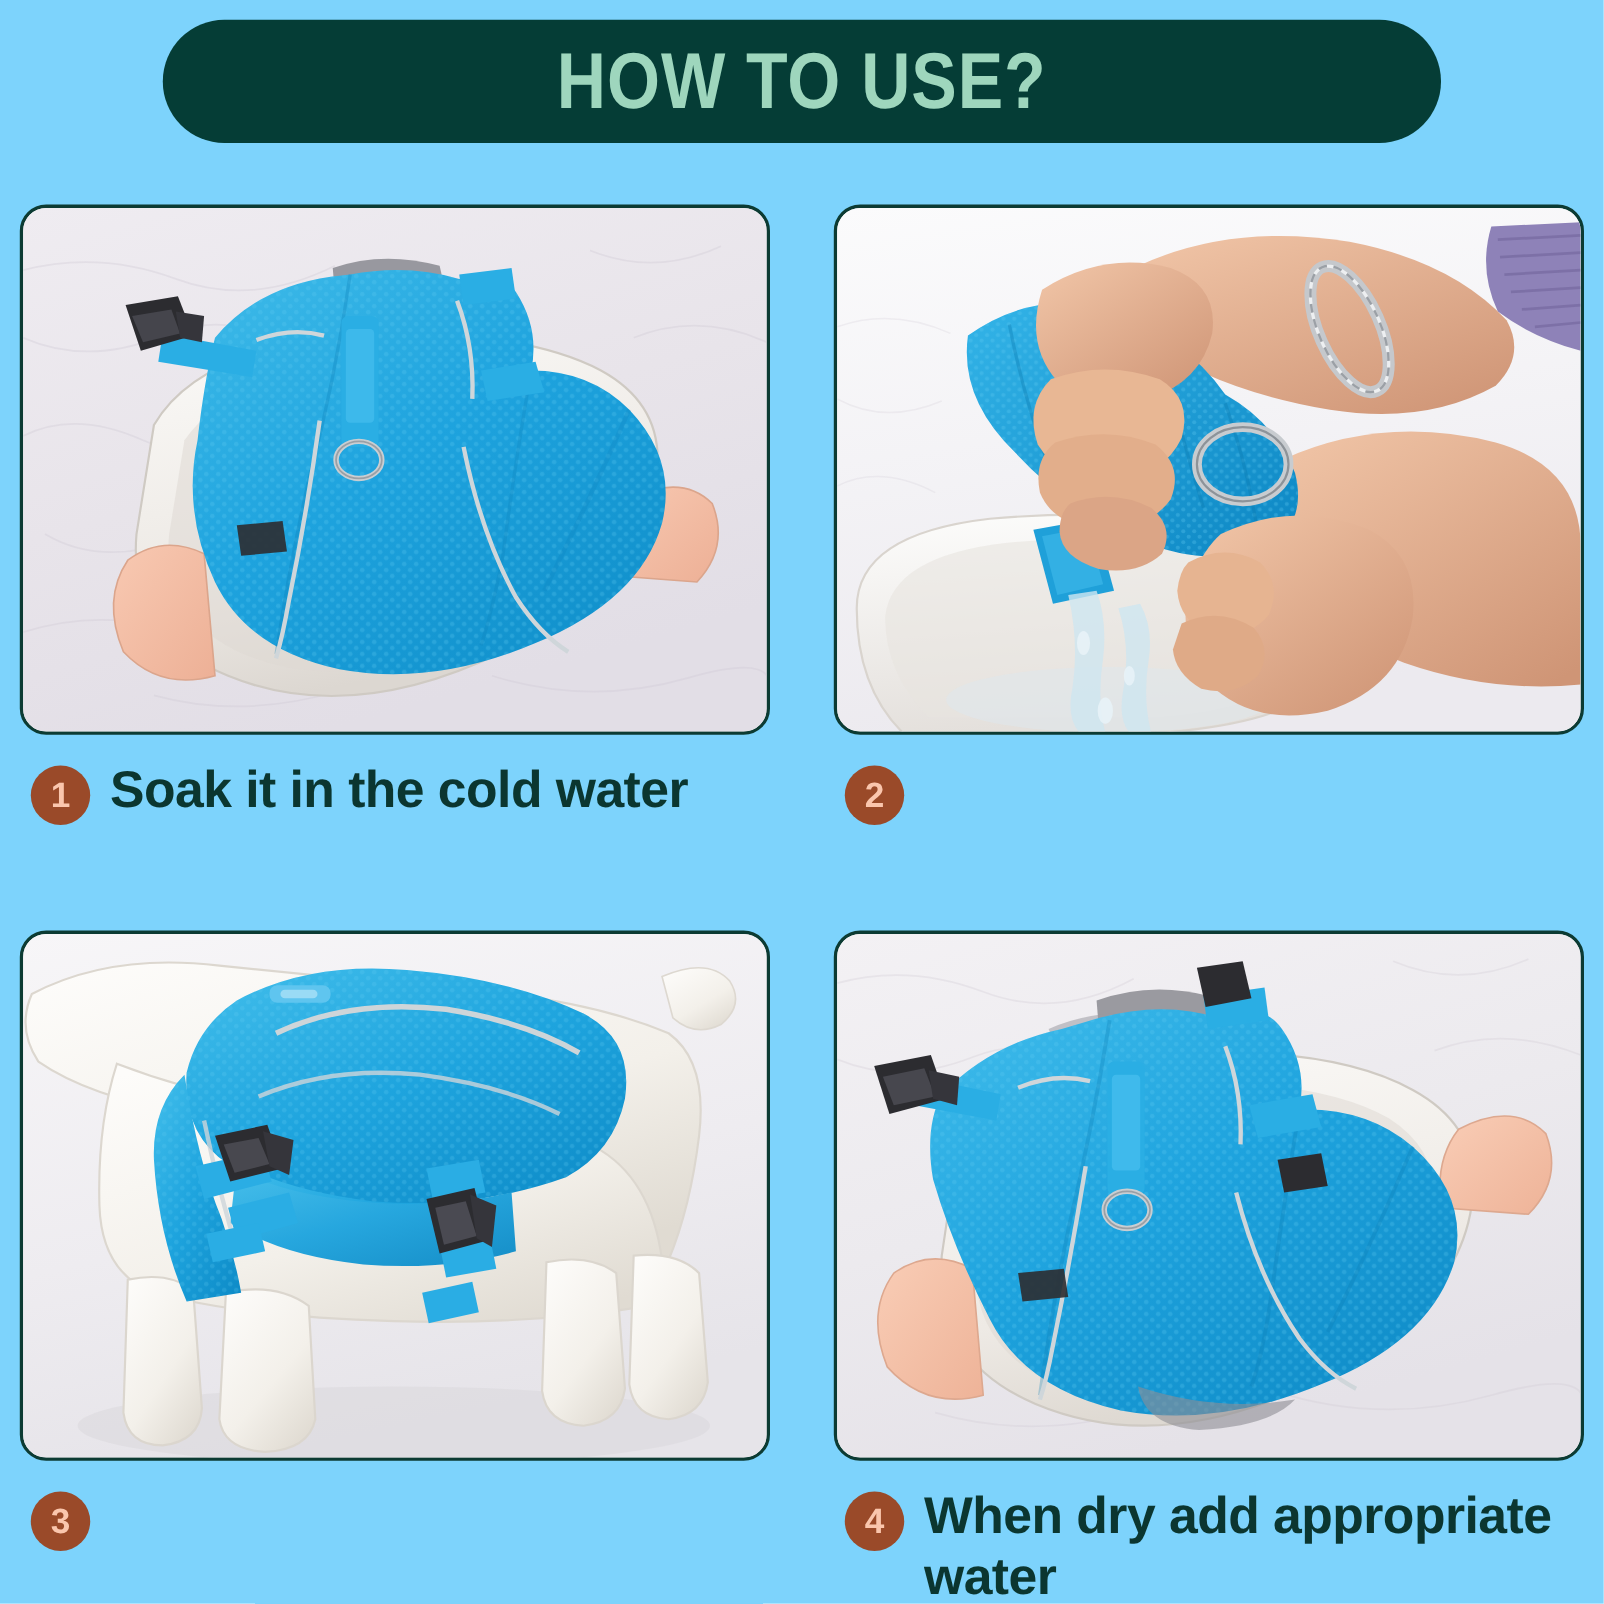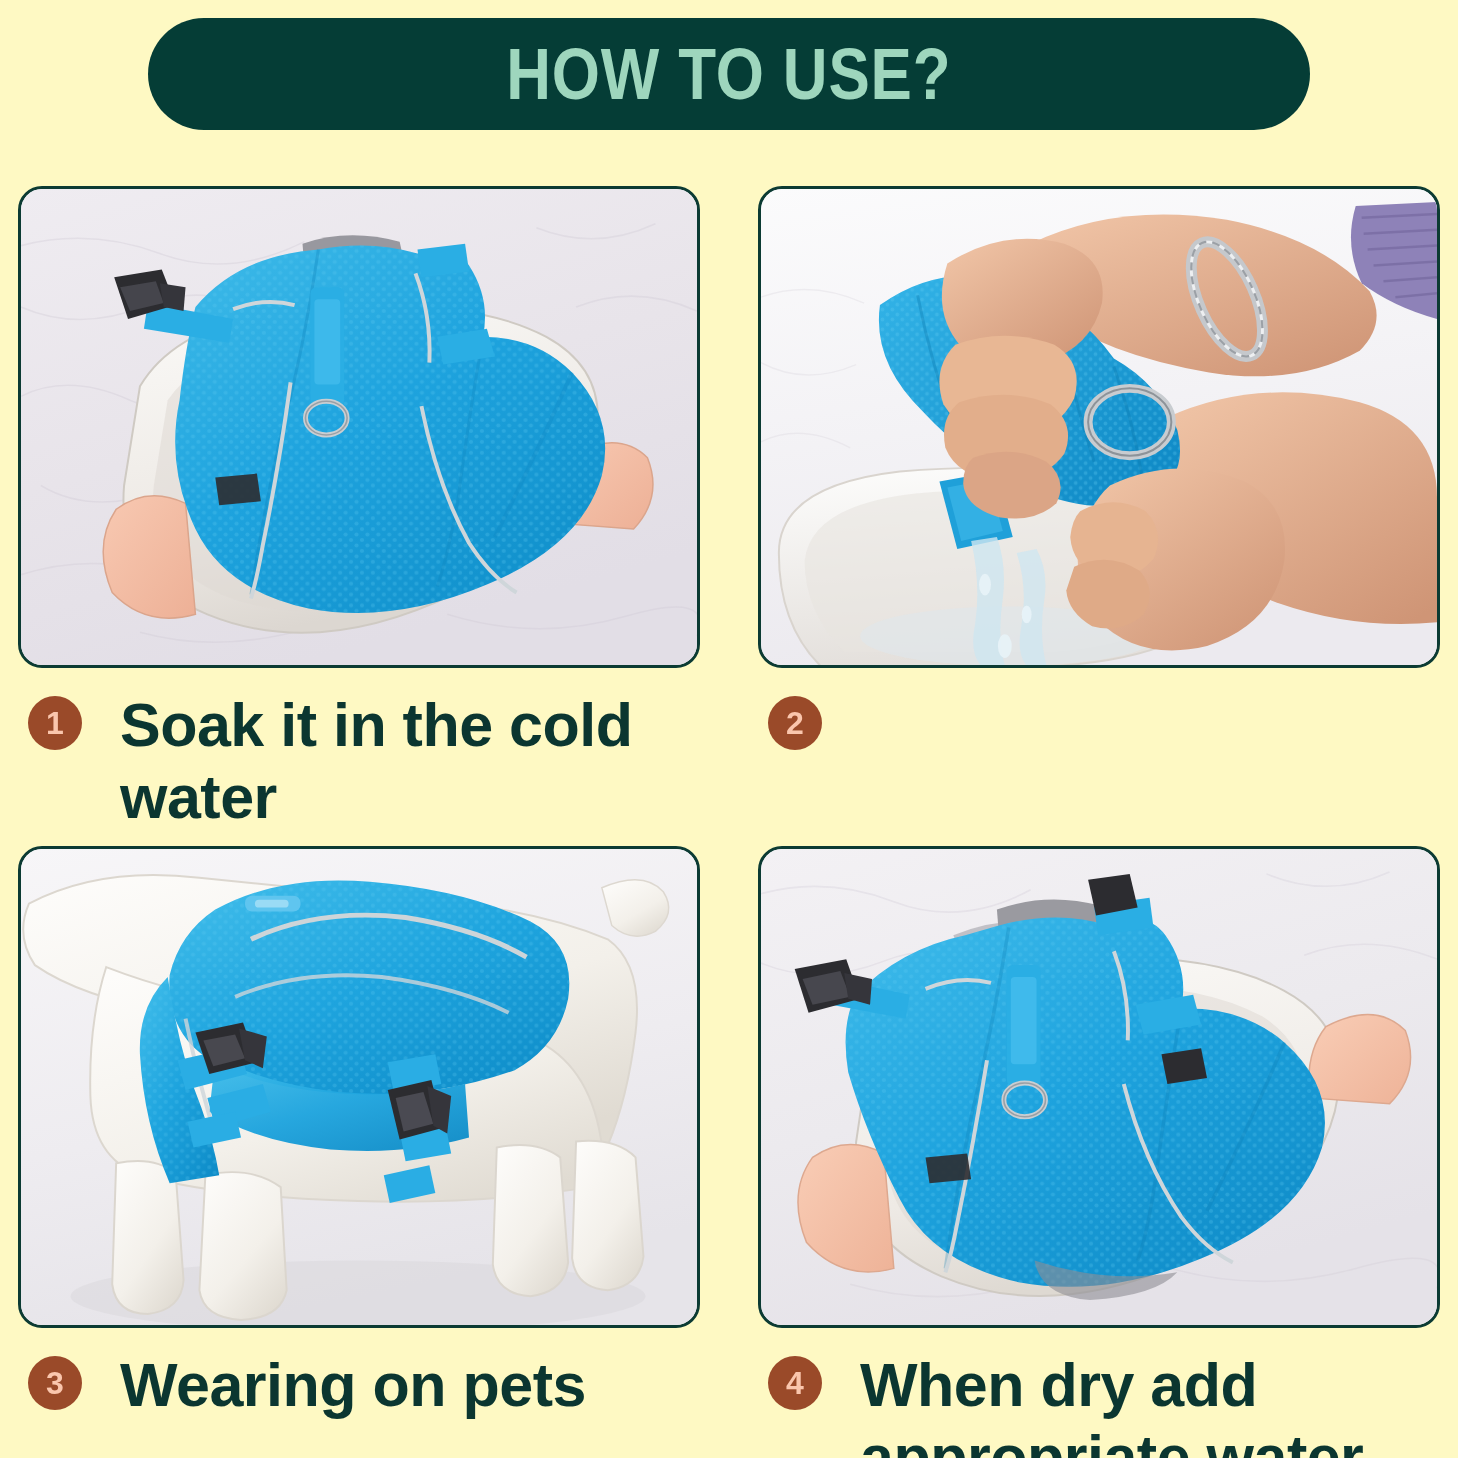--- a/index.html
+++ b/index.html
@@ -9,21 +9,21 @@
     height: 1458px;
     background: #ffffff;
     font-family: "Liberation Sans", sans-serif;
     overflow: hidden;
   }
 
   .page {
     position: relative;
     width: 1458px;
     height: 1458px;
-    background: #fef9c3;
+    background: #7dd3fc;
     padding-left: 20px;
   }
 
   
   .header-banner {
     position: absolute;
     left: 148px;
     top: 18px;
     width: 1162px;
     height: 112px;
@@ -91,23 +91,23 @@
     font-size: 32px;
     font-weight: bold;
     display: flex;
     align-items: center;
     justify-content: center;
     margin-top: 6px;
     font-family: "Liberation Sans", sans-serif;
   }
 
   .caption-text {
-    margin-left: 38px;
+    margin-left: 18px;
     color: #0b3630;
-    font-size: 61px;
+    font-size: 47px;
     font-weight: bold;
     line-height: 1.18;
     letter-spacing: -0.5px;
     max-width: 600px;
     font-family: "Liberation Sans", sans-serif;
   }
 </style>
 </head>
 <body>
 
@@ -416,21 +416,20 @@
           <g>
             <path d="M370 244 L414 234 L426 282 L382 294 Z" fill="#2c2c30"></path>
             <path d="M378 252 L406 246 L416 278 L386 286 Z" fill="#4a4a52"></path>
             <path d="M410 240 L434 250 L430 288 L416 280 Z" fill="#35353b"></path>
           </g>
         </svg>
       </div>
 
       <div class="caption-row">
         <div class="step-badge">3</div>
-        <div class="caption-text">Wearing on pets</div>
       </div>
     </div>
 
     <div class="step step-col-right step-row-bottom">
       <div class="photo-frame">
         <svg viewBox="0 0 682 482" preserveAspectRatio="xMidYMid slice">
           <defs>
             <linearGradient id="bg4" x1="0" y1="0" x2="0.4" y2="1">
               <stop offset="0%" stop-color="#f3f1f4"></stop>
               <stop offset="55%" stop-color="#eceaee"></stop>

